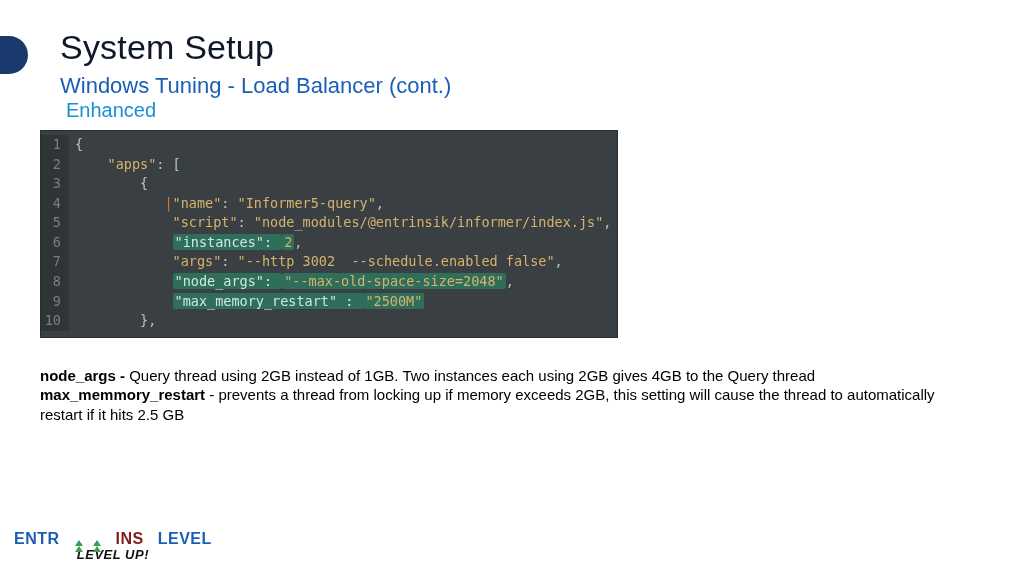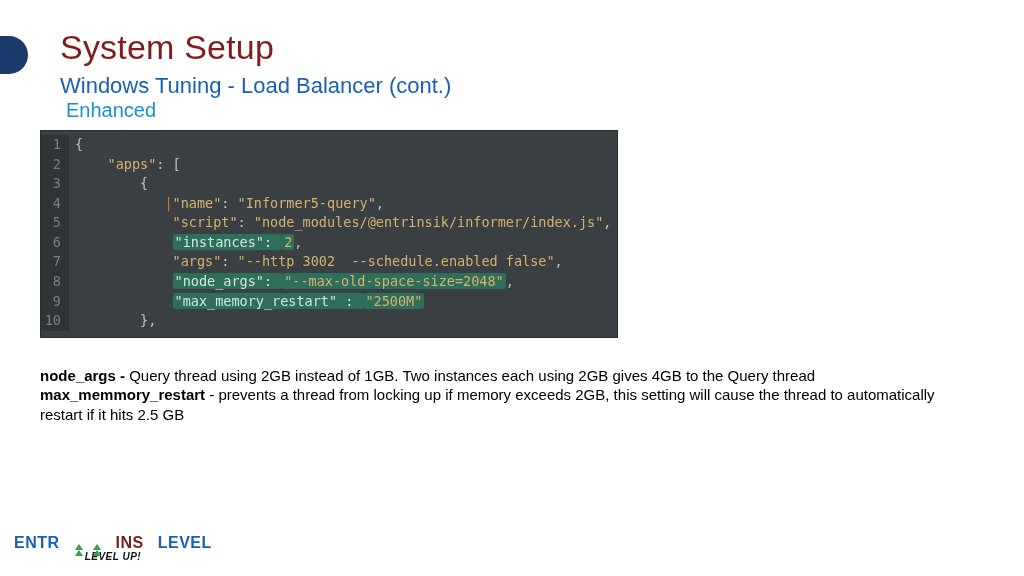--- a/index.html
+++ b/index.html
@@ -1,19 +1,19 @@
 <!DOCTYPE html>
 <html><head>
 <meta charset="utf-8">
 <style>
   * { margin: 0; padding: 0; box-sizing: border-box; }
   html, body { width: 1024px; height: 576px; font-family: Arial, Helvetica, sans-serif; background: #fff; overflow: hidden; }
   .slide { position: relative; width: 1024px; height: 576px; padding: 28px 40px 0 40px; }
   .accent-tab { position: absolute; left: 0; top: 36px; width: 28px; height: 38px; background: #1a3a6e; border-top-right-radius: 19px; border-bottom-right-radius: 19px; }
-  .title { font-size: 34px; font-weight: 400; color: #7f1d1d; margin-left: 20px; margin-bottom: 6px; letter-spacing: .2px; }
+  .title { font-size: 34px; font-weight: 400; color: #0f172a; margin-left: 20px; margin-bottom: 6px; letter-spacing: .2px; }
   .subtitle { font-size: 22px; font-weight: 400; color: #1a5fb4; margin-left: 20px; margin-bottom: 0; }
   .enhanced { font-size: 20px; font-weight: 400; color: #1a8fd1; margin-left: 26px; margin-bottom: 8px; }
   .code-block { margin-left: 0; width: 578px; background: #3a3f43; color: #b8c7b6; font-family: "Consolas","Menlo",monospace; font-size: 13.5px; line-height: 1.45; padding: 4px 0 6px 0; border: 1px solid #2a2e31; }
   .code-line { display: flex; align-items: stretch; }
   .gutter { width: 28px; text-align: right; padding-right: 8px; color: #7a7f83; background: #2f3437; flex: 0 0 28px; user-select: none; }
   .code { padding-left: 6px; white-space: pre; flex: 1; }
   .str { color: #d7b36a; }
   .key-hl { background: #2f6e5a; color: #cfe8df; padding: 0 2px; border-radius: 2px; }
   .val-hl { background: #2f6e5a; color: #d7b36a; padding: 0 2px; border-radius: 2px; }
   .cursor-mark { color: #e06c2b; }
@@ -21,21 +21,21 @@
   .body-text { margin: 28px 40px 0 0; font-size: 15px; line-height: 1.3; color: #000; }
   .body-text b { font-weight: 700; }
   .logo { position: absolute; left: 14px; bottom: 14px; }
   .logo-top { display: flex; align-items: flex-end; gap: 14px; font-weight: 800; font-size: 16px; letter-spacing: .5px; }
   .logo-chevrons { display: inline-flex; gap: 10px; margin: 0 1px 2px 1px; }
   .chev { display:inline-block; width:0; height:0; border-left:4px solid transparent; border-right:4px solid transparent; border-bottom:6px solid #3a9b52; position: relative; }
   .chev::after { content:""; position:absolute; left:-4px; top:6px; width:0; height:0; border-left:4px solid transparent; border-right:4px solid transparent; border-bottom:6px solid #3a9b52; }
   .logo-e { color:#1a5fb4; }
   .logo-n { color:#1a5fb4; }
   .logo-s { color:#7f1d1d; }
-  .logo-sub { font-weight: 900; font-style: italic; font-size: 10px; text-align:center; letter-spacing:.5px; color:#111; margin-top:-1px; }
+  .logo-sub { font-weight: 900; font-style: italic; font-size: 13px; text-align:center; letter-spacing:.5px; color:#111; margin-top:-1px; }
 </style>
 </head>
 <body>
 
 <div class="slide">
   <div class="accent-tab"></div>
 
   <h1 class="title">System Setup</h1>
   <h2 class="subtitle">Windows Tuning  -  Load Balancer (cont.)</h2>
   <div class="enhanced">Enhanced</div>

